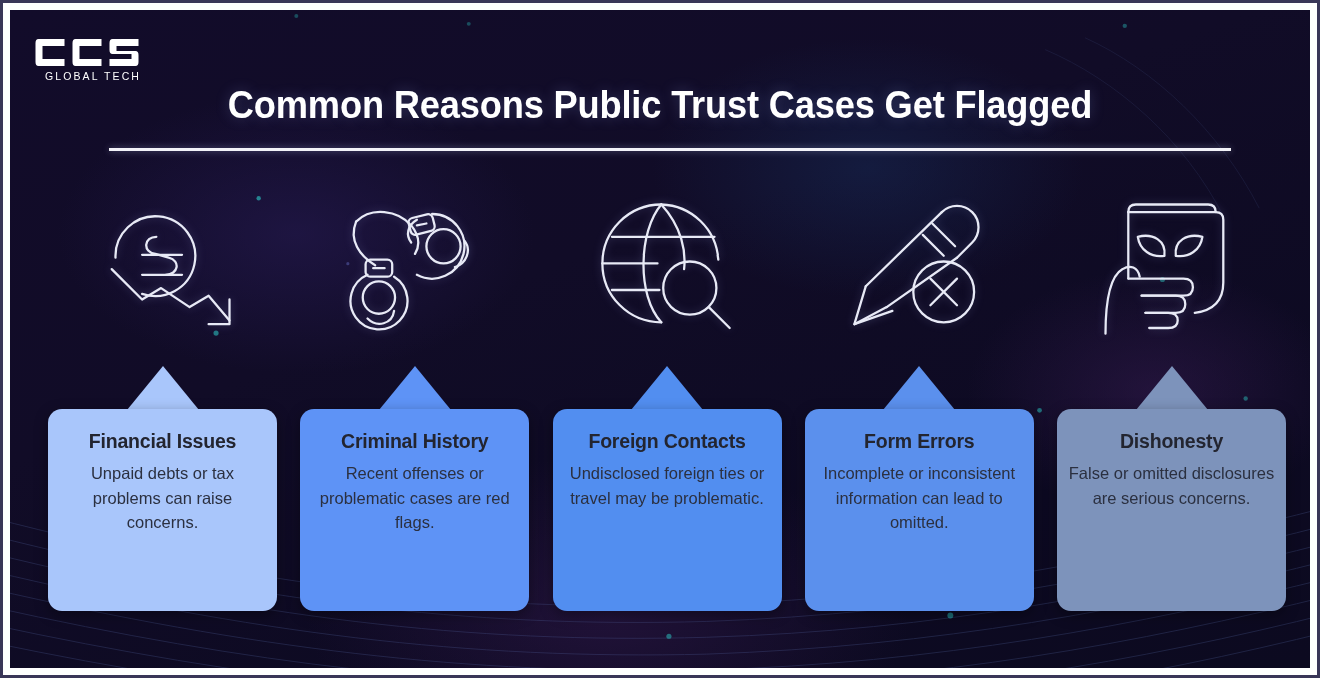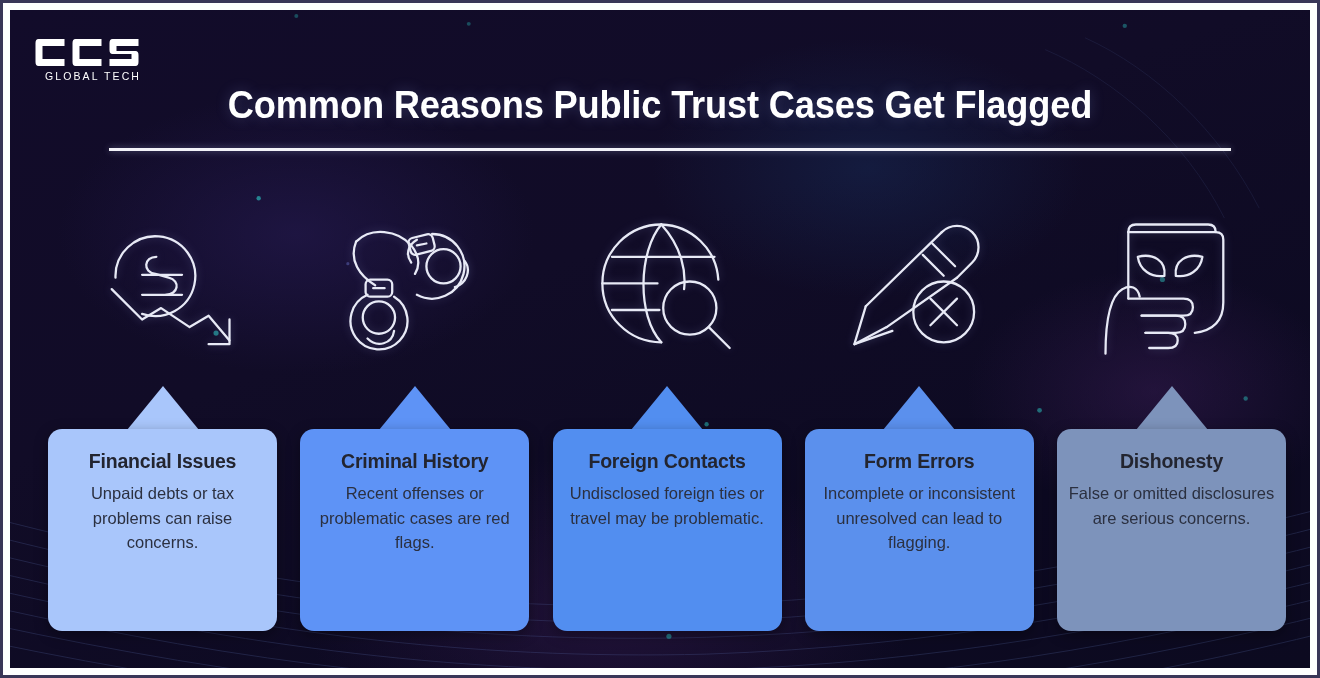--- a/index.html
+++ b/index.html
@@ -51,21 +51,21 @@
     transform:scaleX(0.93); transform-origin:center;
   }
   #title-rule {
     position:absolute; left:99px; top:138px;
     width:1122px; height:3px; background:#f2f2f8;
     box-shadow:0 0 7px rgba(200,210,255,0.4);
   }
 
   
   #cols {
-    position:absolute; left:38px; top:186px;
+    position:absolute; left:38px; top:166px;
     width:1238px; height:435px;
     display:flex; justify-content:space-between;
   }
   .col { position:relative; width:229px; display:flex; flex-direction:column; align-items:center; }
   .icon-wrap { height:190px; display:flex; align-items:center; justify-content:center; }
   .icon-wrap svg { display:block; filter:drop-shadow(0 0 4px rgba(170,185,255,0.25)); }
 
   .card-holder { position:relative; width:100%; flex:1; }
   .pointer {
     position:absolute; left:50%; top:0; transform:translateX(-50%);
@@ -234,21 +234,21 @@
             <line x1="12" y1="136" x2="46" y2="118"></line>
             <circle cx="106" cy="102" r="32"></circle>
             <line x1="92" y1="88" x2="120" y2="116"></line>
             <line x1="120" y1="88" x2="92" y2="116"></line>
           </svg>
         </div>
         <div class="card-holder">
           <div class="pointer" style="border-bottom:44px solid #5b90ed;"></div>
           <div class="card" style="background:#5b90ed;">
             <div class="card-title">Form Errors</div>
-            <div class="card-desc">Incomplete or inconsistent unresolved can lead to flagging.</div>
+            <div class="card-desc">Incomplete or inconsistent information can lead to omitted.</div>
           </div>
         </div>
       </div>
 
       <div class="col">
         <div class="icon-wrap">
           <svg viewBox="0 0 160 160" width="152" height="152" fill="none" stroke="#e8eaf6" stroke-width="2.4" stroke-linecap="round" stroke-linejoin="round">
             <path d="M34 18 H126 Q134 18 134 26 V92 Q134 120 104 124"></path>
             <path d="M34 18 V88"></path>
             <path d="M34 18 Q34 10 42 10 H118 Q126 10 126 18"></path>

